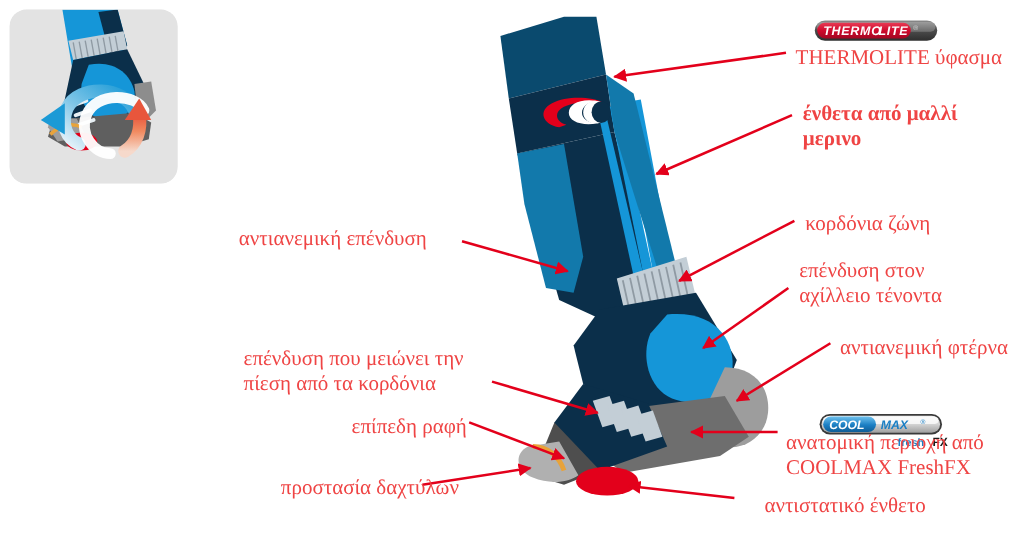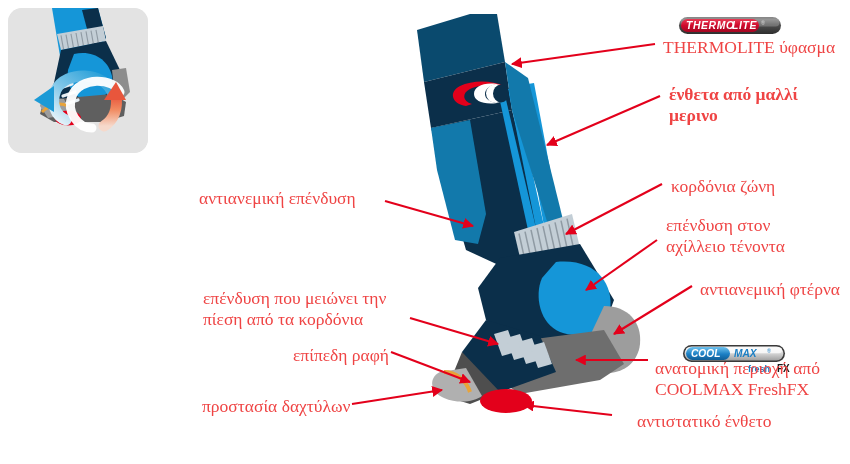--- a/index.html
+++ b/index.html
@@ -273,16 +273,16 @@
       <div class="lbl l" style="left: 666px; top: 215px;">επένδυση στον
 αχίλλειο τένοντα</div>
       <div class="lbl l" style="left: 700px; top: 279px;">αντιανεμική φτέρνα</div>
       <div class="lbl l" style="left: 655px; top: 358px;">ανατομική περιοχή από
 COOLMAX FreshFX</div>
       <div class="lbl l" style="left: 637px; top: 411px;">αντιστατικό ένθετο</div>
       <div class="lbl r" style="left: 199px; top: 188px;">αντιανεμική επένδυση</div>
       <div class="lbl c" style="left: 203px; top: 288px;">επένδυση που μειώνει την
 πίεση από τα κορδόνια</div>
       <div class="lbl r" style="left: 293px; top: 345px;">επίπεδη ραφή</div>
-      <div class="lbl r" style="left: 202px; top: 396px;">προστασία δαχτύλων</div>
+      <div class="lbl r" style="left: 234px; top: 396px;">προστασία δαχτύλων</div>
     </div>
 
 </div>
 
 </body></html>

